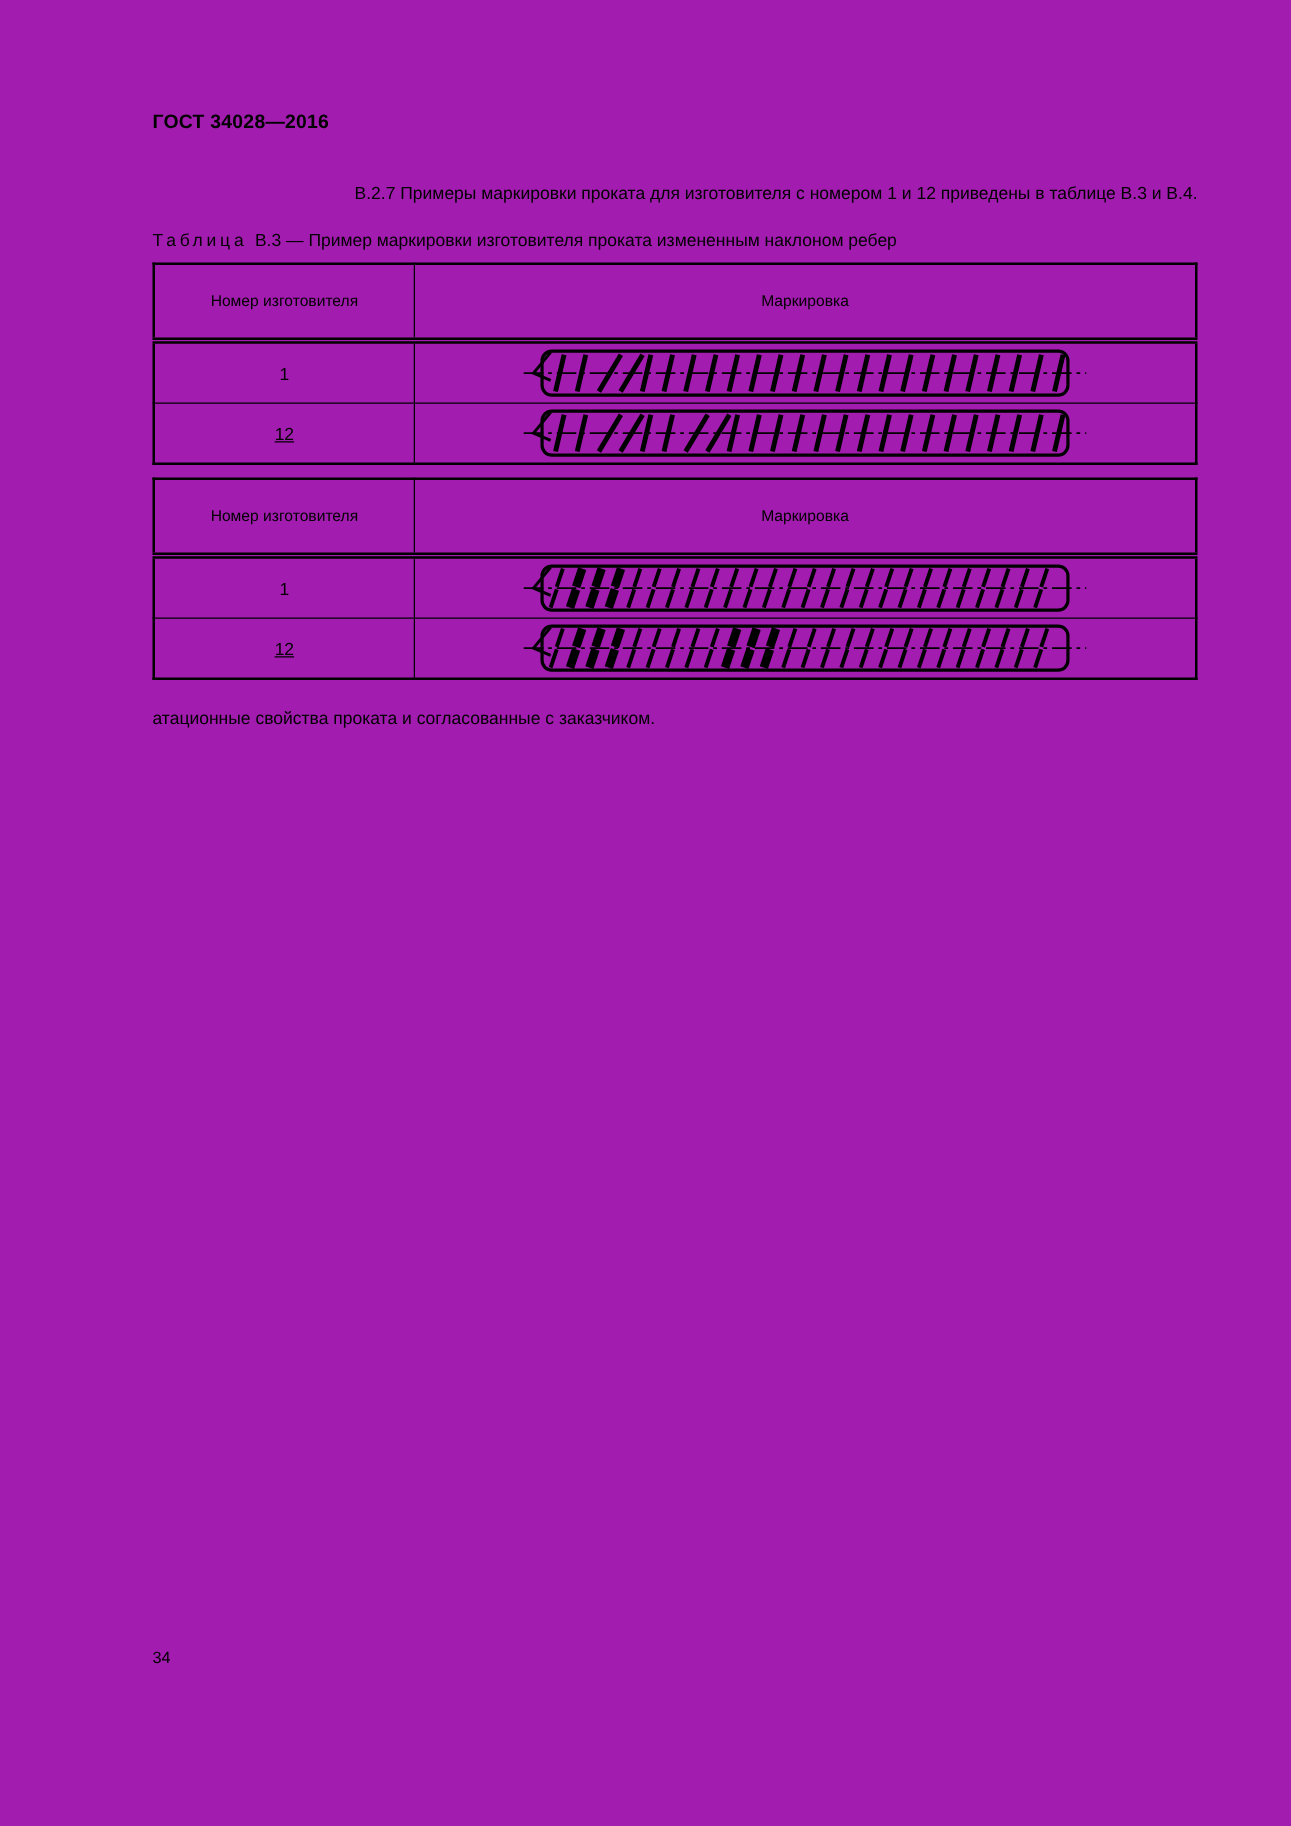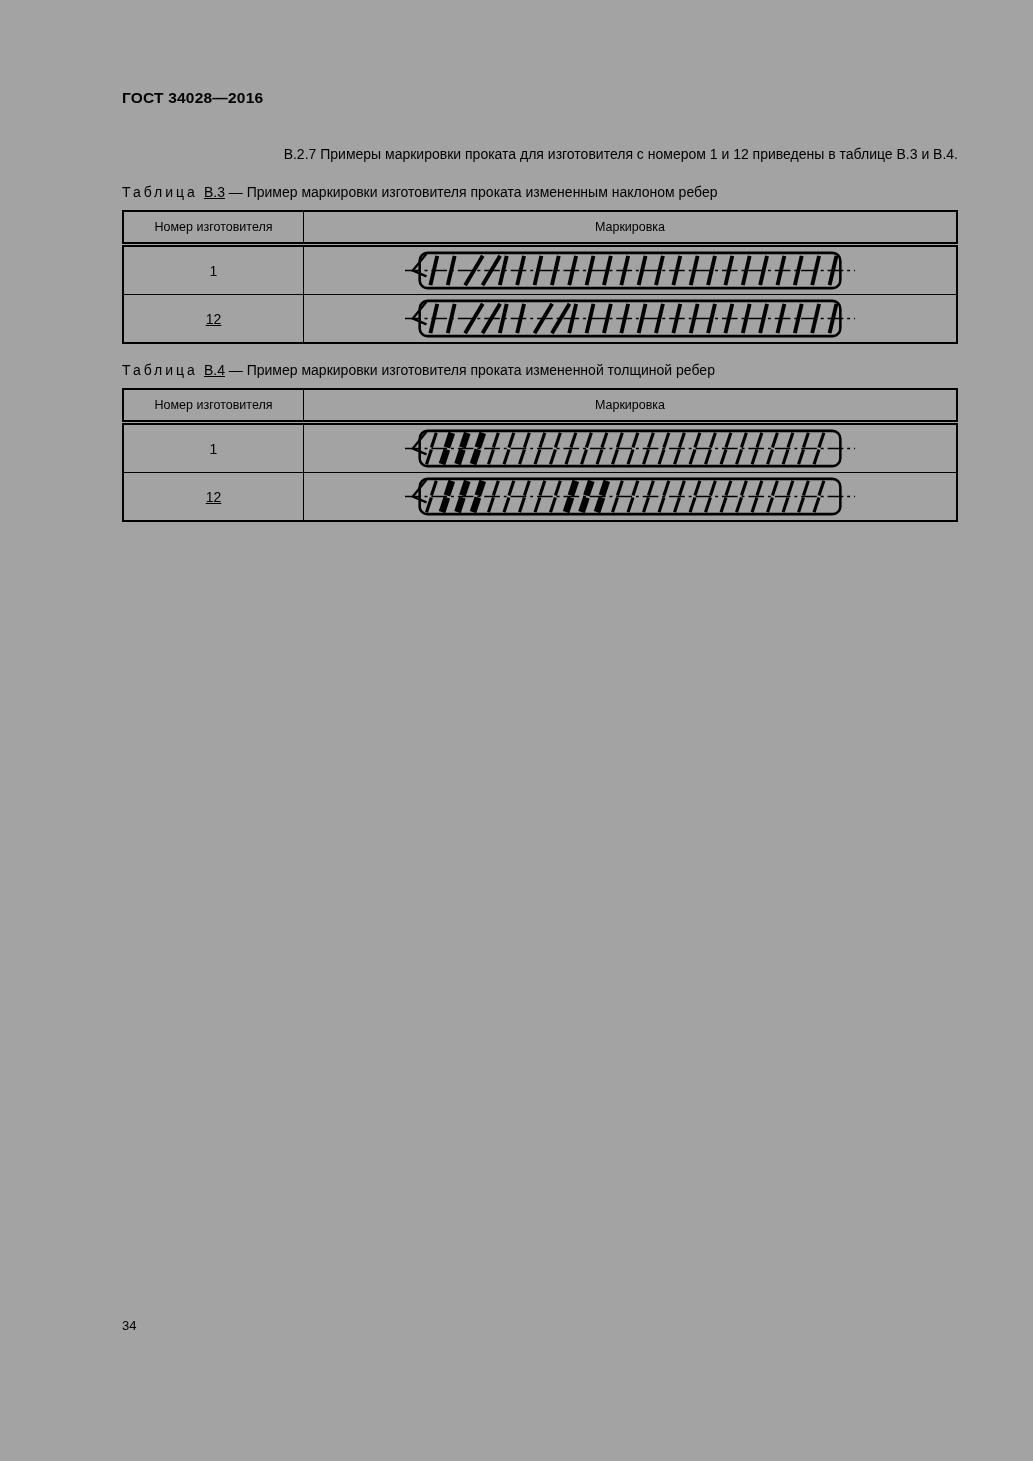--- a/index.html
+++ b/index.html
@@ -1,19 +1,19 @@
 <!DOCTYPE html>
 <html lang="ru"><head>
 <meta charset="utf-8">
 <style>
   html,body{margin:0;padding:0;background:#e8e8e8;}
   .page{
     position:relative;
     width:1033px;height:1461px;
-    background:#a3a3a3;
+    background:#a21caf;
     font-family:"Liberation Sans","DejaVu Sans",sans-serif;
     color:#000;
     overflow:hidden;
   }
   .content{
     position:absolute;
     left:122px;top:89px;
     width:836px;
   }
   .std-code{
@@ -30,41 +30,41 @@
   .para-b27{
     margin-top:37px;
     text-indent:42px;
     text-align:right;
   }
   .tbl-caption{
     font-size:14px;
     margin:0;
   }
   .tbl-caption .cap-word{letter-spacing:3px;}
-  .tbl-caption .cap-num{padding-left:6px;text-decoration:underline;}
+  .tbl-caption .cap-num{padding-left:6px;}
   .cap-1{margin-top:19px;}
   .cap-2{margin-top:18px;}
   .doc-table{
     width:100%;
     border-collapse:collapse;
     margin-top:10px;
     table-layout:fixed;
   }
   .doc-table,
   .doc-table th,
   .doc-table td{border-color:#000;}
   .doc-table{border:2.5px solid #000;}
   .doc-table th{
     height:30px;
     font-size:12.5px;
     font-weight:normal;
     text-align:center;
     vertical-align:middle;
     border-bottom:5px double #000;
-    padding:0;
+    padding:14px;
   }
   .doc-table td{
     height:47px;
     text-align:center;
     vertical-align:middle;
     padding:0;
   }
   .doc-table .col-num{width:179px;}
   .doc-table th:first-child,
   .doc-table td:first-child{border-right:1.5px solid #000;}
@@ -169,21 +169,20 @@
                 <line x1="381.7826086956522" y1="39" x2="388.7826086956522" y2="9" stroke="#000" stroke-width="4"></line>
                 <line x1="399.5217391304348" y1="39" x2="406.5217391304348" y2="9" stroke="#000" stroke-width="4"></line>
                 <line x1="417.2608695652174" y1="39" x2="424.2608695652174" y2="9" stroke="#000" stroke-width="4"></line>
                 <line x1="435" y1="39" x2="442" y2="9" stroke="#000" stroke-width="4"></line>
               </svg>
           </td>
         </tr>
       </tbody>
     </table>
 
-    <p class="tbl-caption cap-2"><span class="cap-word">Таблица</span><span class="cap-num">В.4</span>&nbsp;<span>— Пример маркировки изготовителя проката измененной толщиной ребер</span></p>
 
     <table class="doc-table">
       <thead>
         <tr>
           <th class="col-num">Номер изготовителя</th>
           <th>Маркировка</th>
         </tr>
       </thead>
       <tbody>
         <tr>
@@ -307,18 +306,19 @@
                 <line x1="403.3076923076923" y1="40" x2="408.3076923076923" y2="25" stroke="#000" stroke-width="3.2"></line>
                 <line x1="424.1538461538462" y1="23" x2="429.1538461538462" y2="8" stroke="#000" stroke-width="3.2"></line>
                 <line x1="419.1538461538462" y1="40" x2="424.1538461538462" y2="25" stroke="#000" stroke-width="3.2"></line>
               </svg>
           </td>
         </tr>
       </tbody>
     </table>
 
     <p class="para para-b3">
+      <span class="l2">атационные свойства проката и согласованные с заказчиком.</span>
     </p>
 
   </div>
 
   <div class="page-num">34</div>
 </div>
 
 </body></html>

